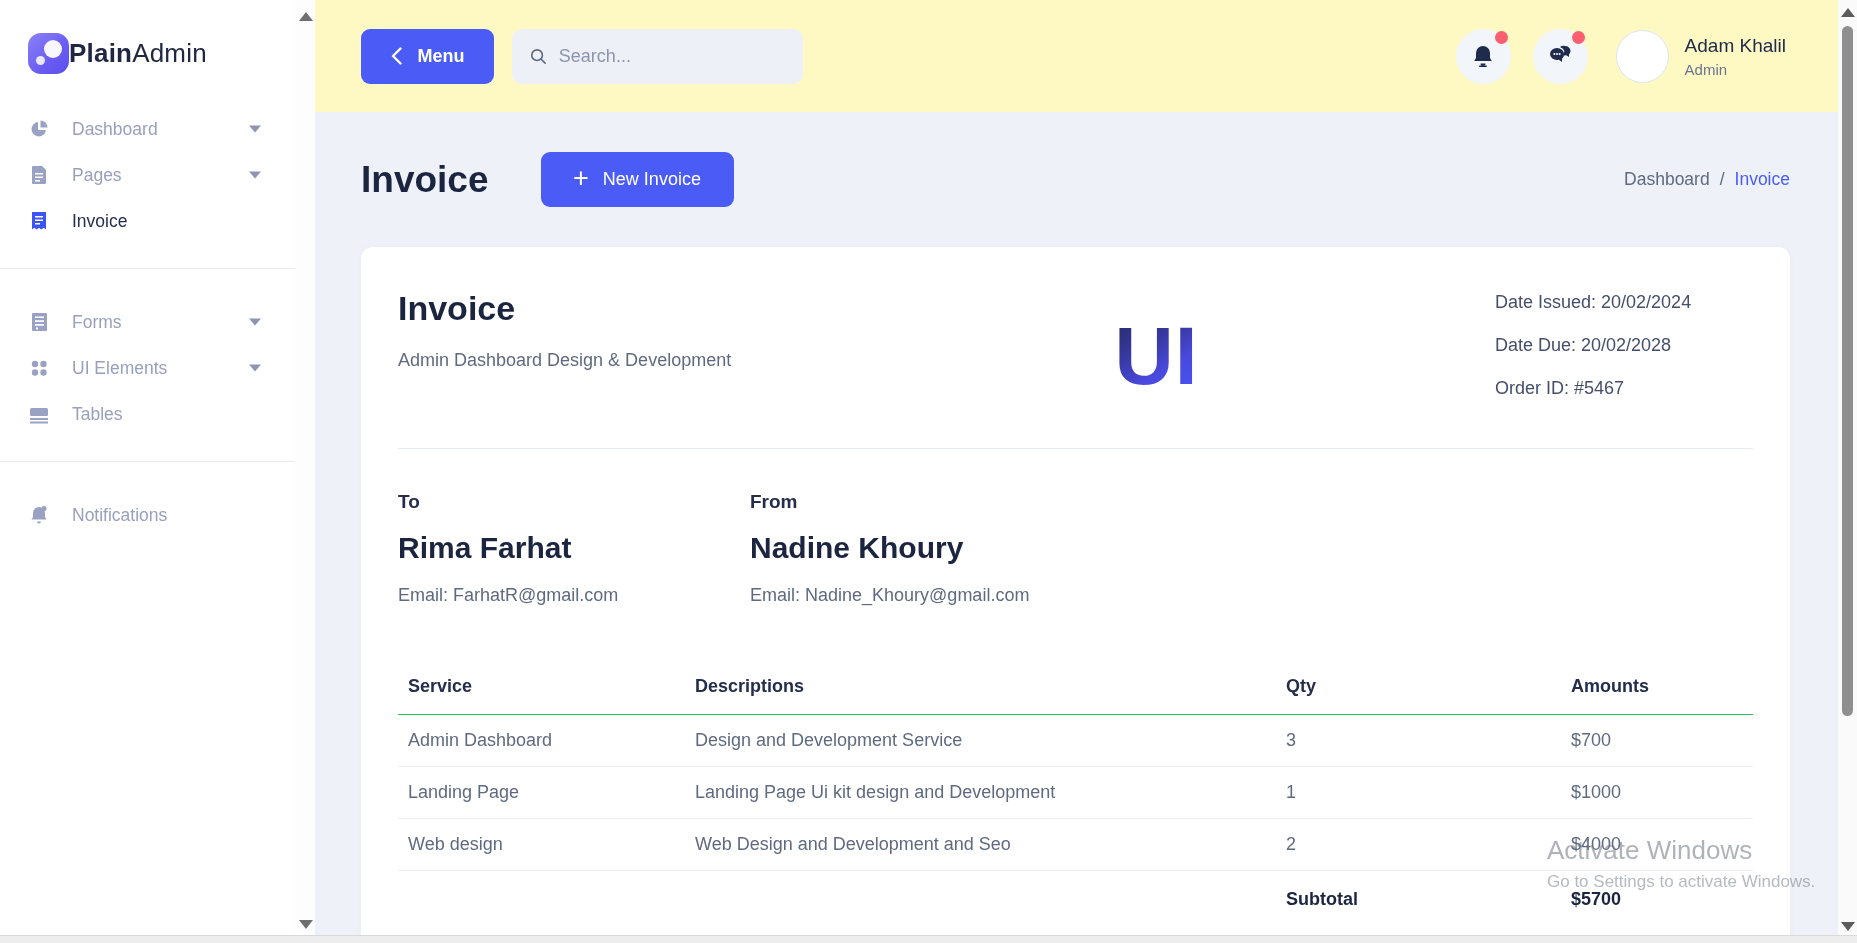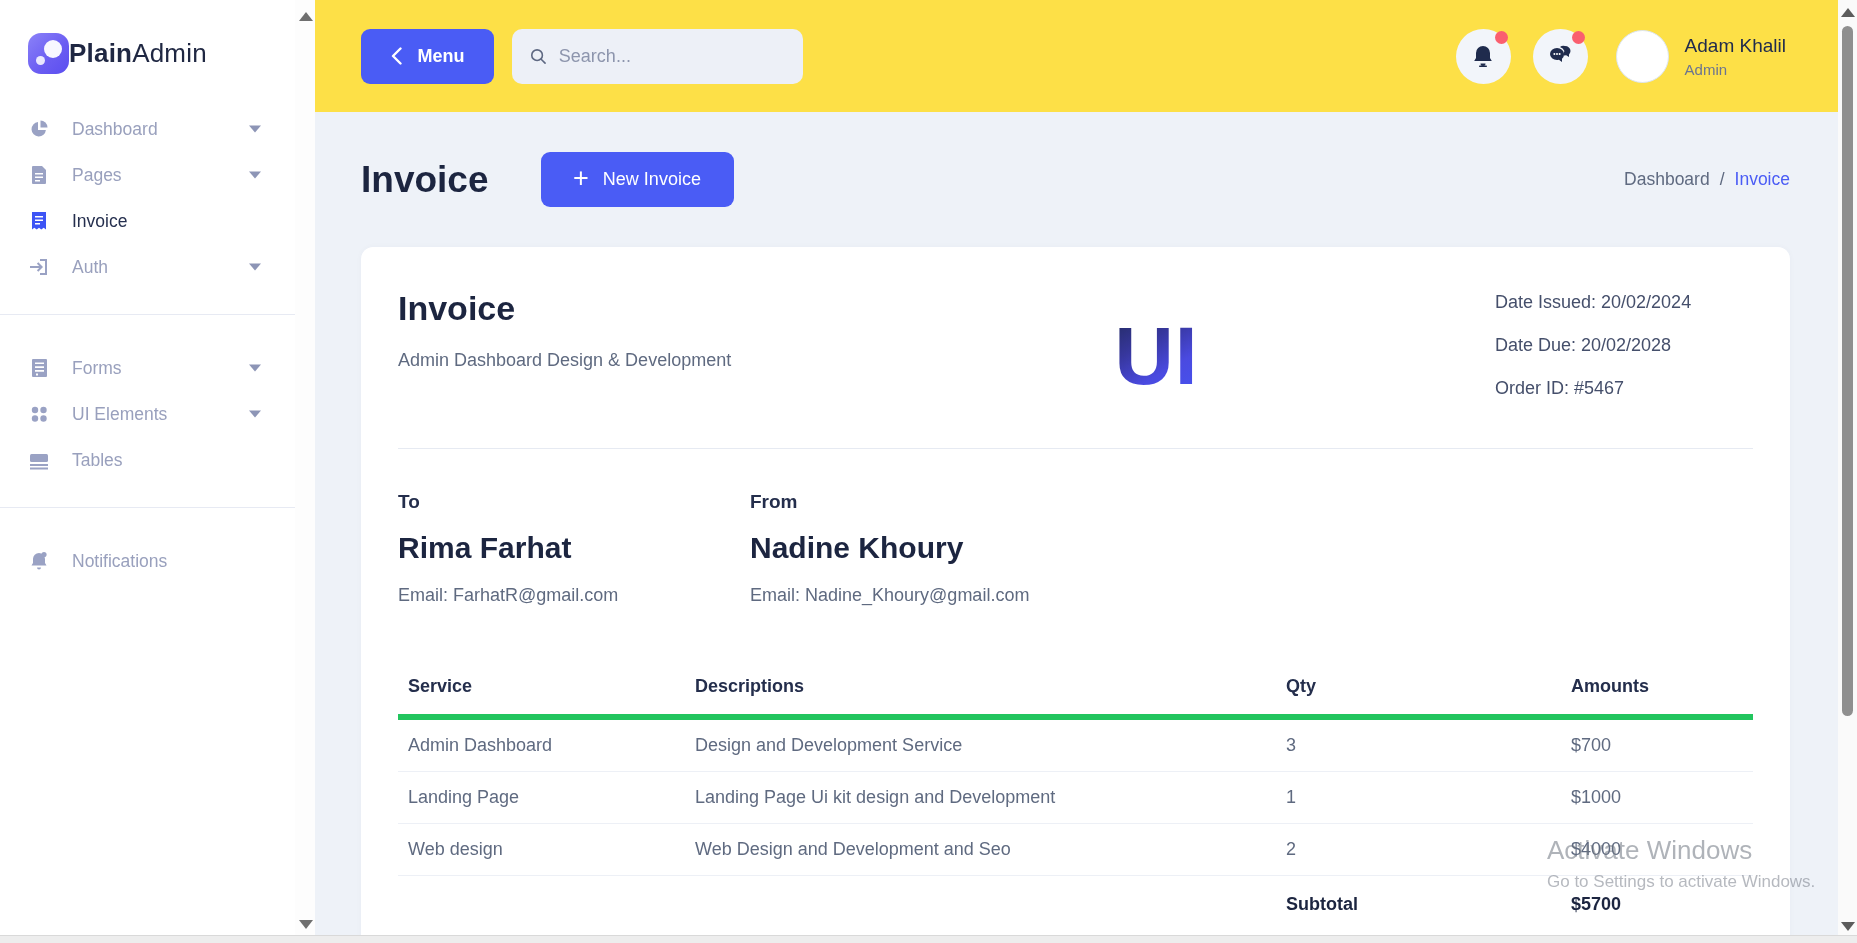--- a/index.html
+++ b/index.html
@@ -52,21 +52,21 @@
     border-left:7px solid transparent; border-right:7px solid transparent; border-top:9px solid #6f6f6f; }
   
   .right-scroll { position:absolute; right:0; top:0; width:19px; height:943px; background:#fafafa; z-index:40; }
   .right-scroll .tri-up { left:3px; top:8px; border-bottom-color:#5c5c5c; }
   .right-scroll .tri-down { left:3px; bottom:12px; border-top-color:#5c5c5c; }
   .scroll-thumb { position:absolute; left:4px; top:26px; width:11px; height:690px; background:#8f8f8f; border-radius:6px; }
   .bottom-bar { position:absolute; left:0; bottom:0; width:1857px; height:8px; background:#ededed; border-top:1px solid #d9d9d9; z-index:41; }
   
   .main { position:absolute; left:315px; top:0; width:1523px; height:943px; }
   .topbar {
-    height:112px; background:#fde047; display:flex; align-items:center;
+    height:112px; background:#fef9c3; display:flex; align-items:center;
     padding:0 52px 0 46px;
   }
   .menu-btn {
     width:133px; height:55px; border:none; border-radius:9px; background:#4a5cf5;
     color:#ffffff; font-size:18px; font-weight:600; display:flex; align-items:center;
     justify-content:center; gap:16px; cursor:pointer; font-family:inherit;
   }
   .menu-btn svg { display:block; }
   .search-box {
     margin-left:18px; width:291px; height:55px; background:#edf0f7; border-radius:10px;
@@ -124,21 +124,21 @@
   .party-heading { font-size:19px; font-weight:700; color:#242e4c; }
   .party-name { font-size:30px; font-weight:700; color:#1c2540; margin-top:18px; }
   .party-email { font-size:18px; color:#5f6a80; margin-top:20px; }
   
   .inv-table { width:100%; border-collapse:collapse; margin-top:60px; table-layout:fixed; }
   .inv-table col.c-service { width:287px; }
   .inv-table col.c-desc { width:591px; }
   .inv-table col.c-qty { width:285px; }
   .inv-table th {
     text-align:left; font-size:18px; font-weight:600; color:#242e4c;
-    padding:10px 0 17px 10px; border-bottom:6px solid #22c55e;
+    padding:10px 0 17px 10px; border-bottom:1px solid #22c55e;
   }
   .inv-table td {
     font-size:18px; color:#5f6a80; padding:15px 0 15px 10px;
     border-bottom:1px solid #edf0f6; height:52px;
   }
   .inv-table tr.subtotal-row td { border-bottom:none; font-weight:700; color:#1c2540; padding-top:18px; }
   
   .watermark { position:absolute; left:1547px; top:835px; z-index:30; pointer-events:none; }
   .watermark .wm1 { font-size:26px; color:rgba(110,116,128,0.55); font-family:"Liberation Sans",sans-serif; }
   .watermark .wm2 { font-size:17px; color:rgba(110,116,128,0.50); margin-top:6px; }
@@ -175,30 +175,20 @@
       <span class="nav-label">Pages</span>
       <span class="chev"></span>
     </div>
     <div class="nav-item active">
       <span class="nav-icon">
         <svg width="20" height="20" viewBox="0 0 20 20" fill="currentColor">
             <path d="M3 1h14v17.5l-2.3-1.8-2.4 1.8-2.3-1.8-2.3 1.8-2.4-1.8L3 18.5zM6 5h8v1.6H6zm0 3.5h8v1.6H6zm0 3.5h5v1.6H6z" fill-rule="evenodd"></path>
           </svg>
       </span>
       <span class="nav-label">Invoice</span>
-    </div>
-    <div class="nav-item">
-      <span class="nav-icon">
-        <svg width="21" height="20" viewBox="0 0 21 20" fill="currentColor">
-            <path d="M11 2h7v16h-7v-2h5V4h-5z"></path>
-            <path d="M9.3 5.3 14 10l-4.7 4.7-1.4-1.4 2.3-2.3H1V9h9.2L7.9 6.7z"></path>
-          </svg>
-      </span>
-      <span class="nav-label">Auth</span>
-      <span class="chev"></span>
     </div>
 
     <div class="side-divider"></div>
 
     <div class="nav-item">
       <span class="nav-icon">
         <svg width="17" height="20" viewBox="0 0 17 20" fill="currentColor">
             <path d="M2 1h13a1 1 0 0 1 1 1v16a1 1 0 0 1-1 1H2a1 1 0 0 1-1-1V2a1 1 0 0 1 1-1zm2 3.5h9v1.6H4zm0 3.8h9v1.6H4zm0 3.8h9v1.6H4zm1 3.4h2v2H5z" fill-rule="evenodd"></path>
           </svg>
       </span>

